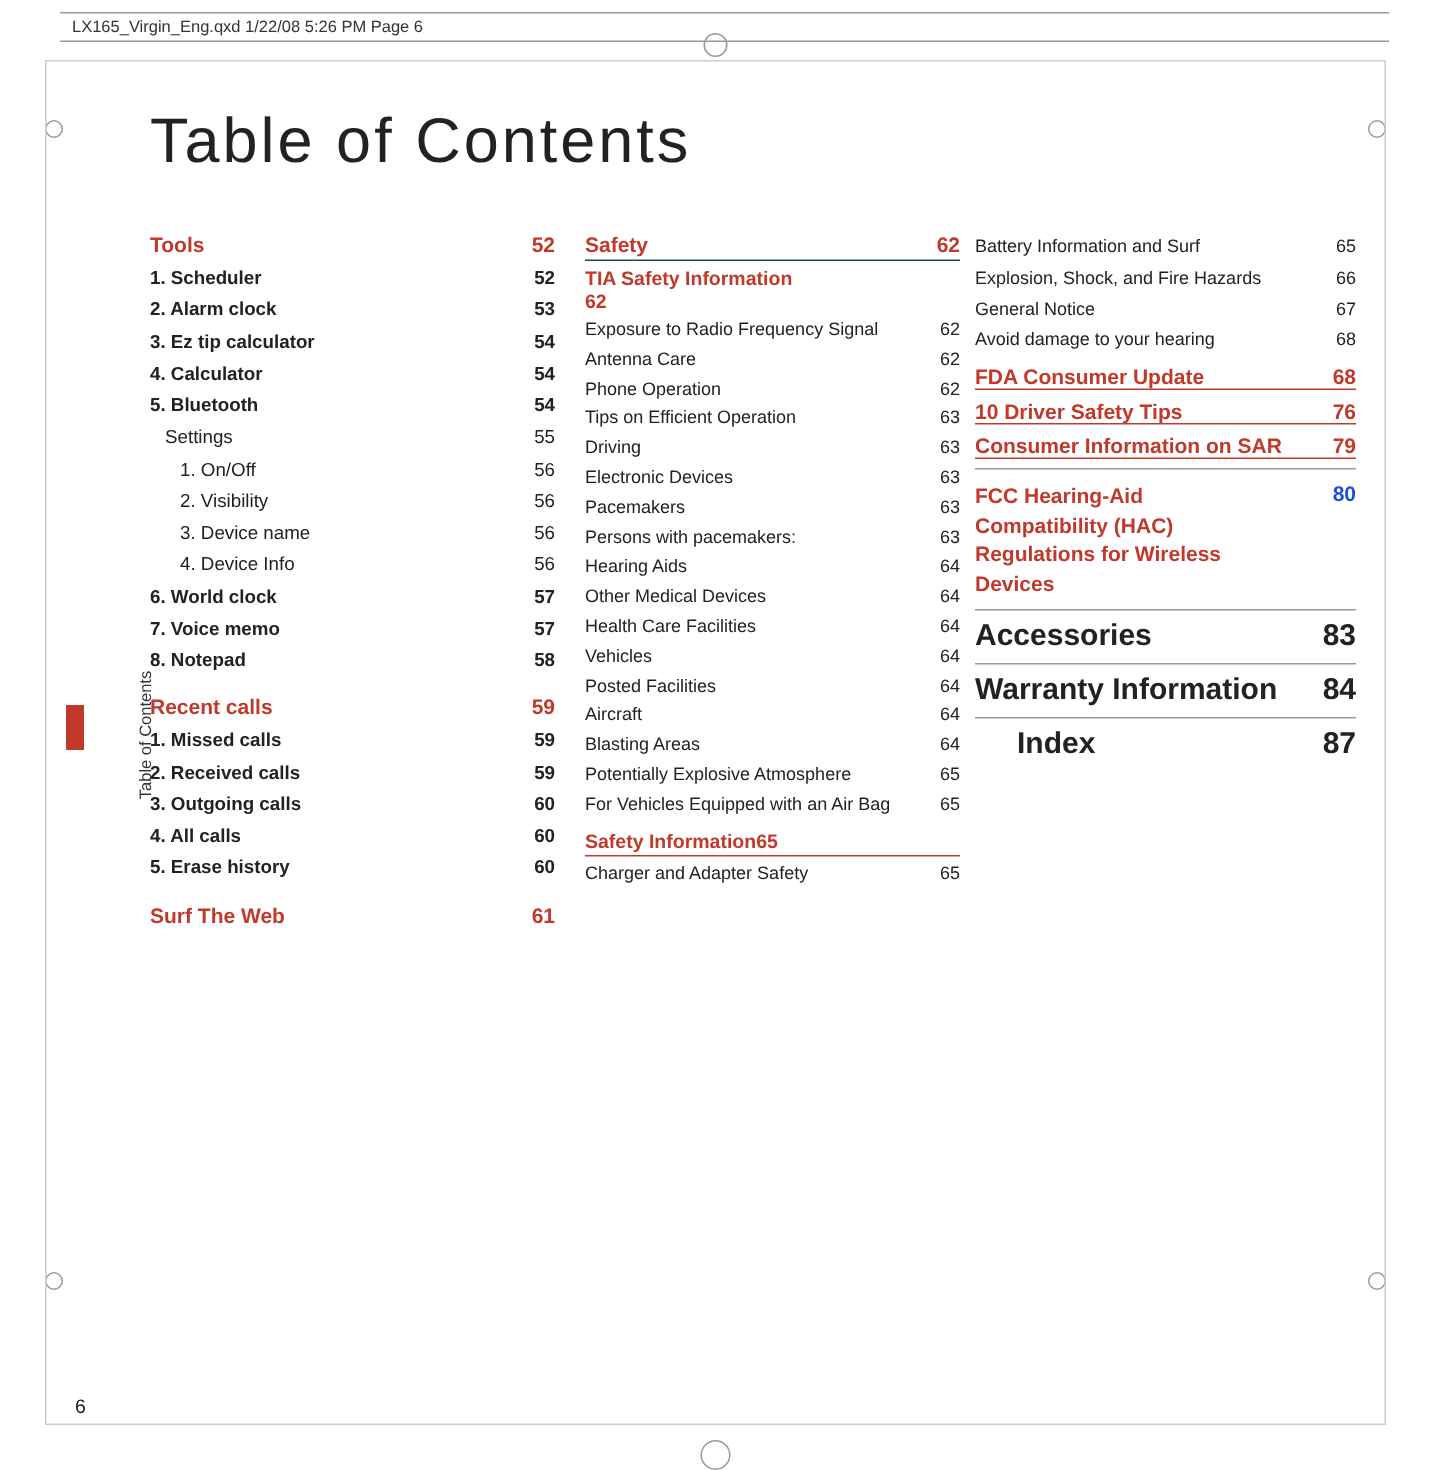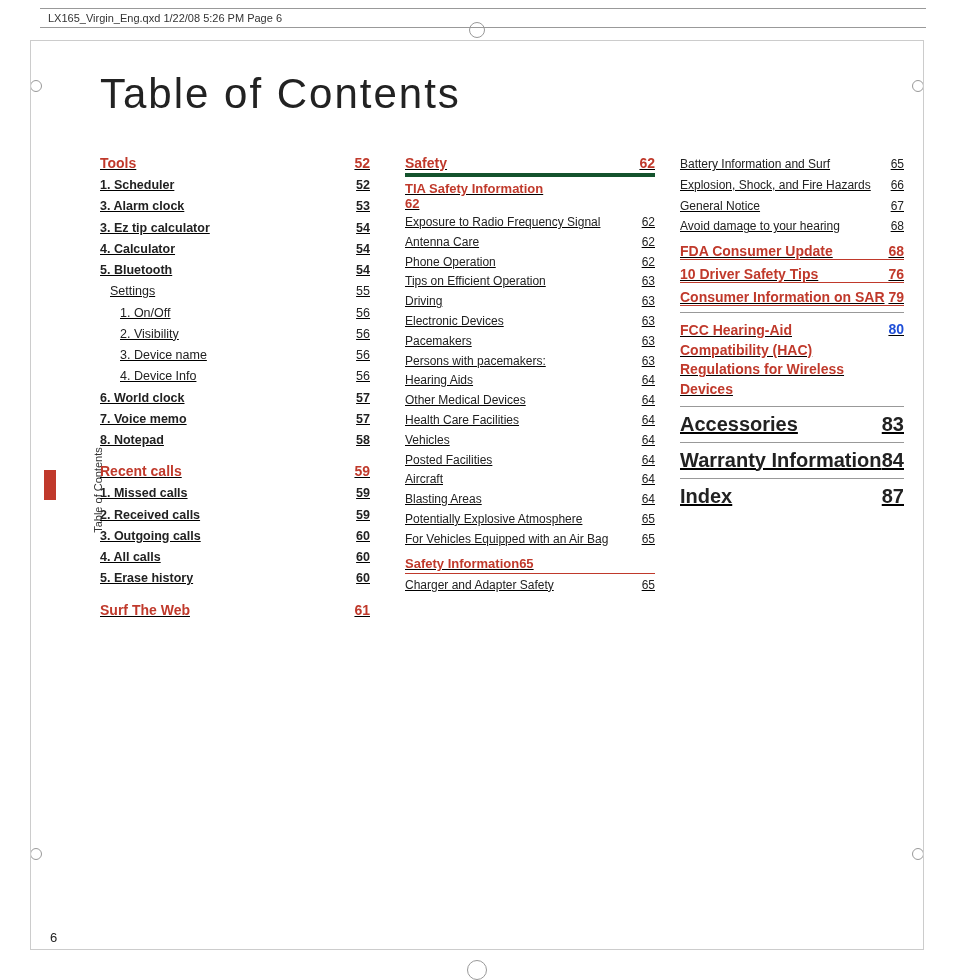--- a/index.html
+++ b/index.html
@@ -45,22 +45,21 @@
       color: #222;
     }
 
     .content-area {
       position: absolute;
       top: 155px;
       left: 100px;
       right: 50px;
       bottom: 60px;
       display: flex;
-      gap: 15px;
-      text-decoration: underline;
+      gap: 0;
     }
 
     .col1 {
       width: 270px;
       flex-shrink: 0;
     }
 
     .col2 {
       width: 270px;
       flex-shrink: 0;
@@ -119,21 +118,21 @@
 
     .col2-section-header {
       color: #c0392b;
       font-size: 14px;
       font-weight: bold;
       margin-bottom: 3px;
       margin-top: 0;
       display: flex;
       justify-content: space-between;
       align-items: baseline;
-      border-bottom: 4px solid #14532d;
+      border-bottom: 1px solid #14532d;
       padding-bottom: 2px;
     }
 
     .col2-item {
       display: flex;
       justify-content: space-between;
       font-size: 12px;
       color: #222;
       line-height: 1.65;
       align-items: center;
@@ -329,21 +328,21 @@
 
     <div class="toc-section-header first">
       <span class="toc-item-label">Tools</span>
       <span class="toc-item-page">52</span>
     </div>
     <div class="toc-item bold">
       <span class="toc-item-label">1. Scheduler</span>
       <span class="toc-item-page">52</span>
     </div>
     <div class="toc-item bold">
-      <span class="toc-item-label">3. Alarm clock</span>
+      <span class="toc-item-label">2. Alarm clock</span>
       <span class="toc-item-page">53</span>
     </div>
     <div class="toc-item bold">
       <span class="toc-item-label">3. Ez tip calculator</span>
       <span class="toc-item-page">54</span>
     </div>
     <div class="toc-item bold">
       <span class="toc-item-label">4. Calculator</span>
       <span class="toc-item-page">54</span>
     </div>
@@ -555,21 +554,21 @@
 
     <hr class="divider">
 
     <div style="display:flex; justify-content:space-between; align-items:baseline; margin-top:4px;">
       <span style="font-size:20px; font-weight:bold; color:#222;">Warranty Information</span>
       <span style="font-size:20px; font-weight:bold; color:#222;">84</span>
     </div>
 
     <hr class="divider">
 
-    <div style="display:flex; justify-content:space-between; align-items:center; margin-top:4px;">
+    <div style="display:flex; justify-content:space-between; align-items:center; margin-top:4px;margin-left:28px;">
       <span style="font-size:20px; font-weight:bold; color:#222;">Index</span>
       <span style="font-size:20px; font-weight:bold; color:#222;">87</span>
     </div>
   </div>
 
 </div>
 
 <div class="page-number">6</div>
 <div class="bottom-circle"></div>
 

